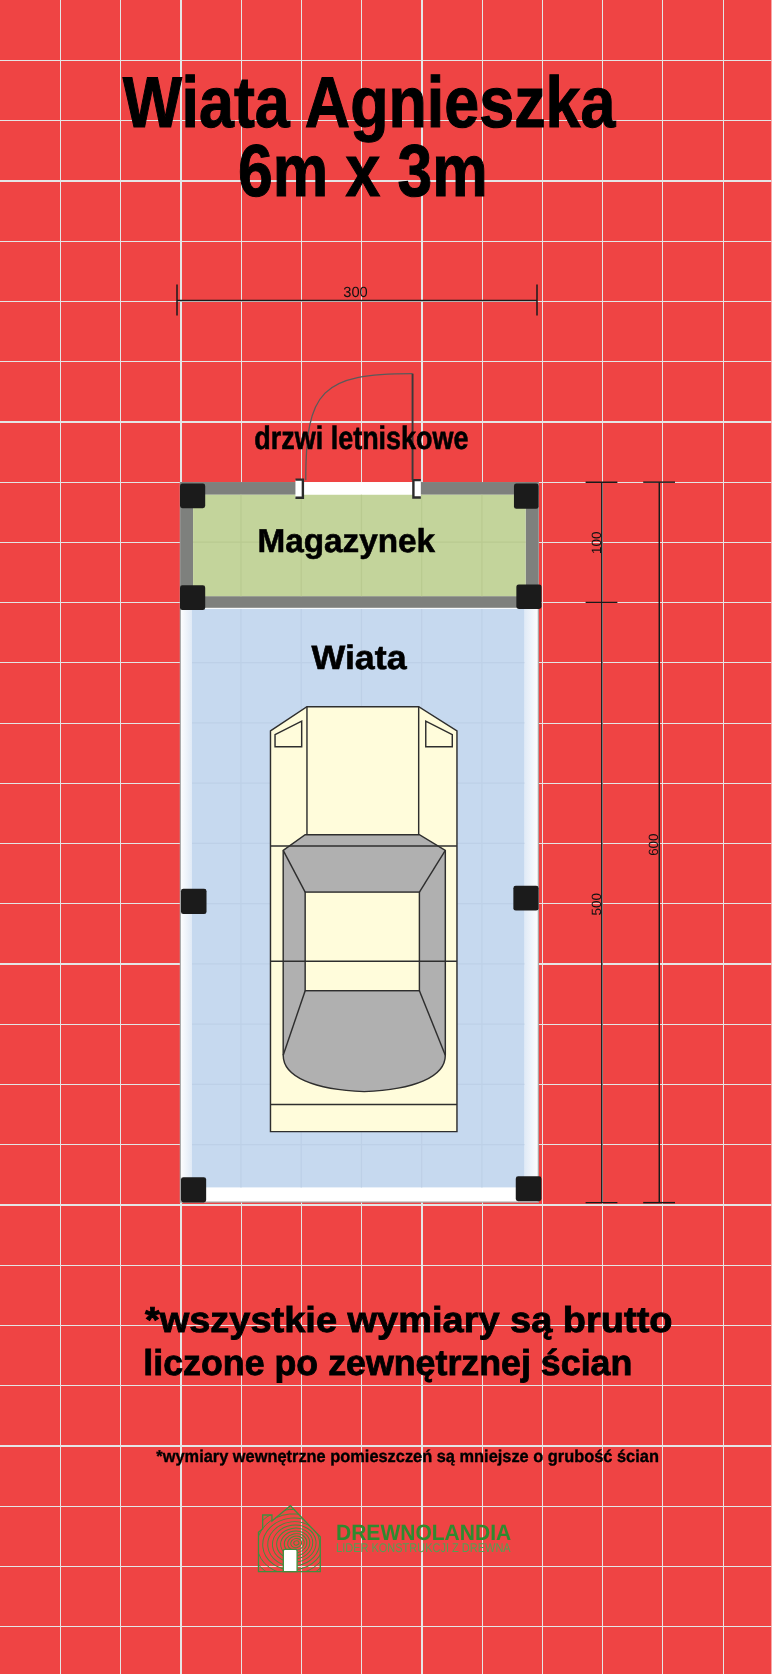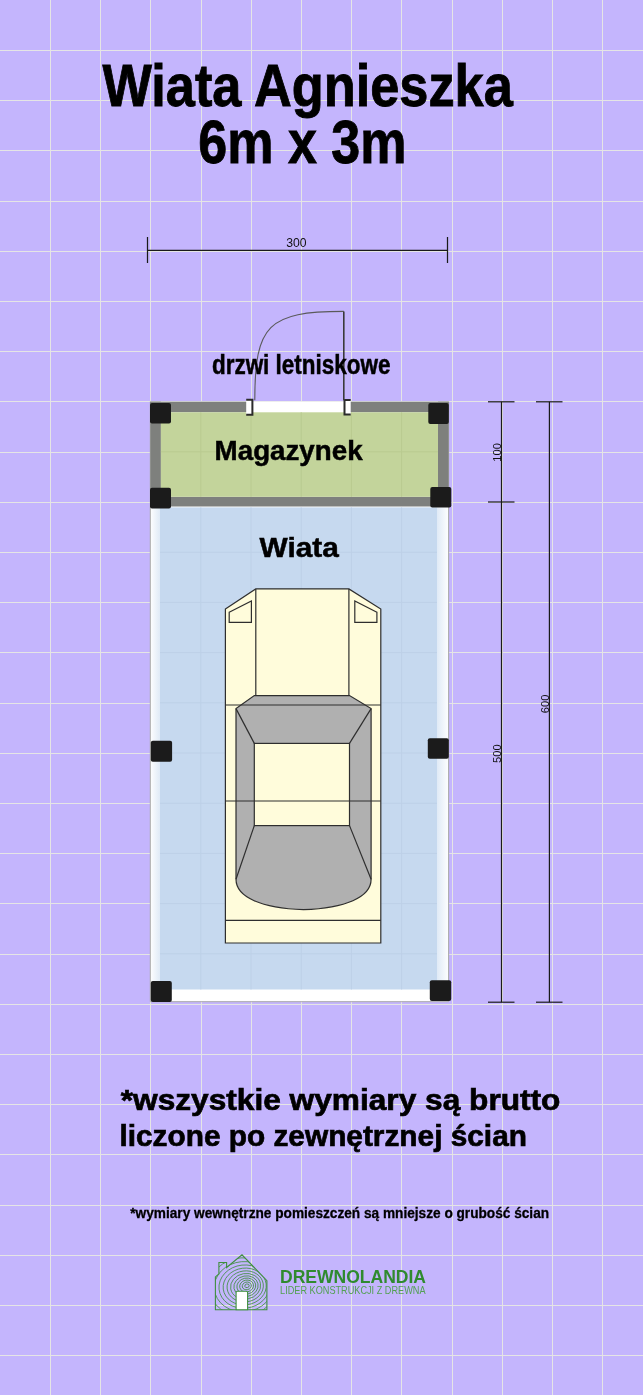--- a/index.html
+++ b/index.html
@@ -1,17 +1,17 @@
 <!DOCTYPE html>
 <html><head>
 <meta charset="utf-8">
 <style>
   html,body{margin:0;padding:0;background:#fff;}
   #page{position:relative;width:643px;height:1395px;overflow:hidden;
-        font-family:"Liberation Sans", sans-serif;background:#c4b5fd;}
+        font-family:"Liberation Sans", sans-serif;background:#ef4444;}
   svg{position:absolute;left:0;top:0;}
   text{font-family:"Liberation Sans", sans-serif;}
 </style>
 </head>
 <body>
 <div id="page">
   <svg width="643" height="1395" viewBox="0 0 643 1395">
 
     <g stroke="#e5e5e5" stroke-width="1" shape-rendering="crispEdges">
       <line x1="50.4" y1="0" x2="50.4" y2="1395"></line>

